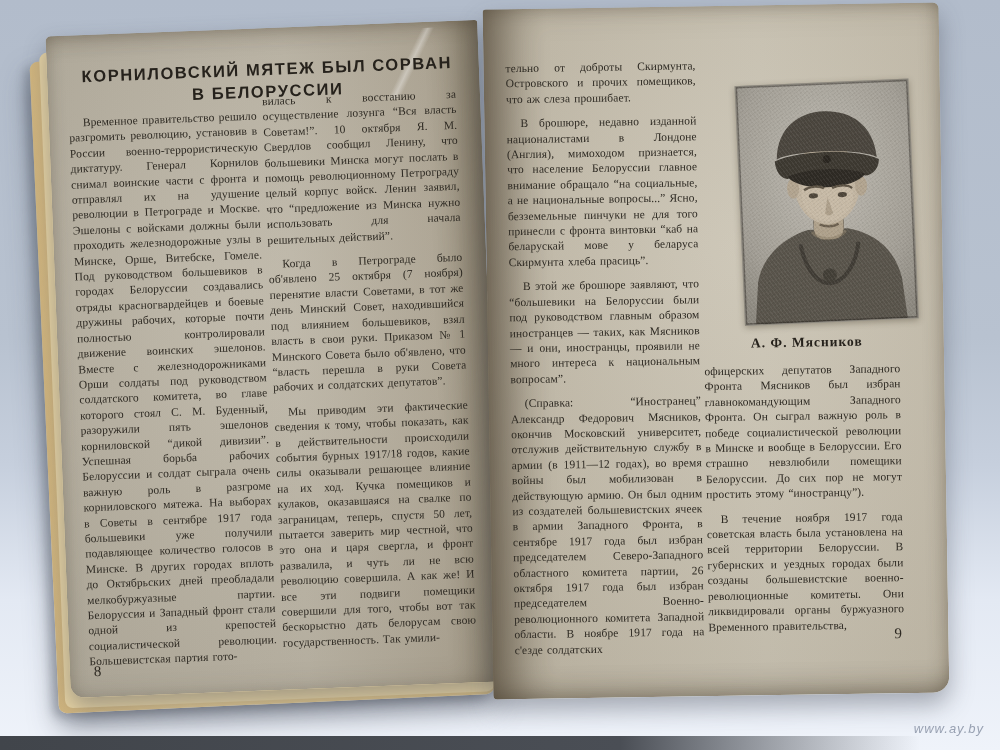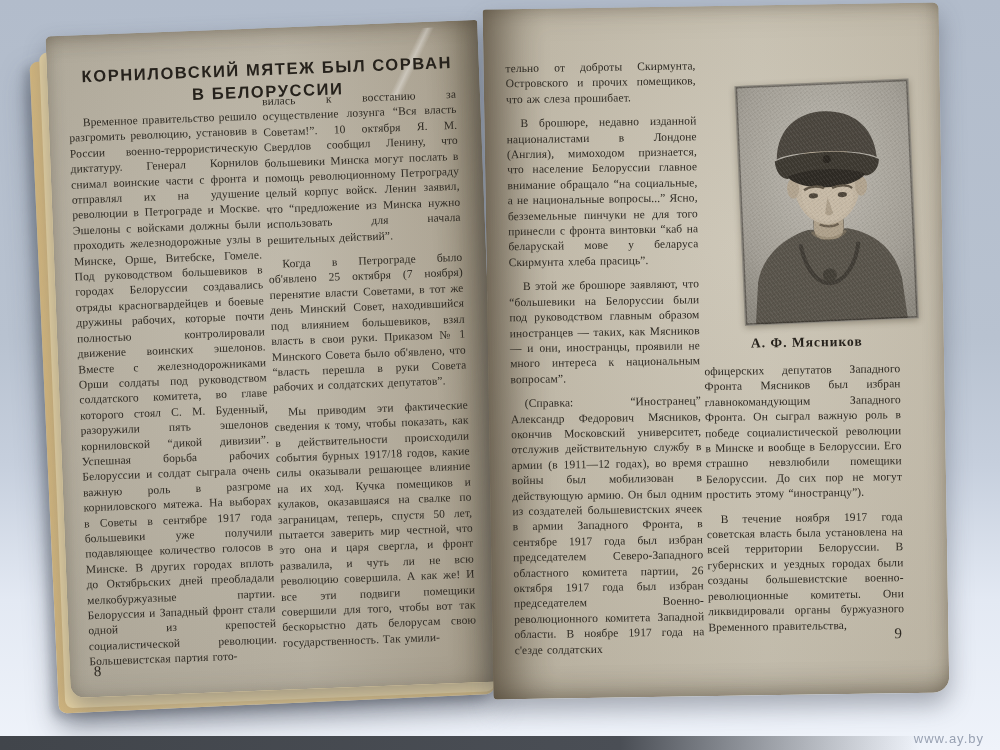--- a/index.html
+++ b/index.html
@@ -6,22 +6,22 @@
   body{font-family:"Liberation Serif", serif;}
   .scene{
     position:relative;width:1000px;height:750px;overflow:hidden;
     background:linear-gradient(180deg,#b2bccb 0%,#b8c2d0 45%,#c6cfdd 62%,#e3e9f3 80%,#eff3fa 100%);
   }
   .table-edge{
     position:absolute;left:0;bottom:0;height:14px;width:100%;
     background:linear-gradient(90deg,#41454b 0%,#4a4e55 62%,rgba(74,78,85,0) 92%);
   }
   .watermark{
-    position:absolute;right:16px;bottom:4px;
-    font-family:"Liberation Sans",sans-serif;font-size:13px;color:#98a1b2;letter-spacing:1px;
+    position:absolute;right:16px;bottom:14px;
+    font-family:"Liberation Sans",sans-serif;font-size:13px;color:#98a1b2;letter-spacing:1px;font-style:italic;
   }
   
   .understack{
     position:absolute;left:44px;top:52px;width:436px;height:652px;
     background:linear-gradient(90deg,#cfb47e 0%,#dcc490 30%,#d6bd86 100%);
     border-radius:8px;transform:rotate(-2.6deg);
     box-shadow:0 14px 28px rgba(60,66,78,.55), -6px 4px 10px rgba(60,66,78,.25);
   }
   .understack2{
     position:absolute;left:52px;top:44px;width:430px;height:656px;

